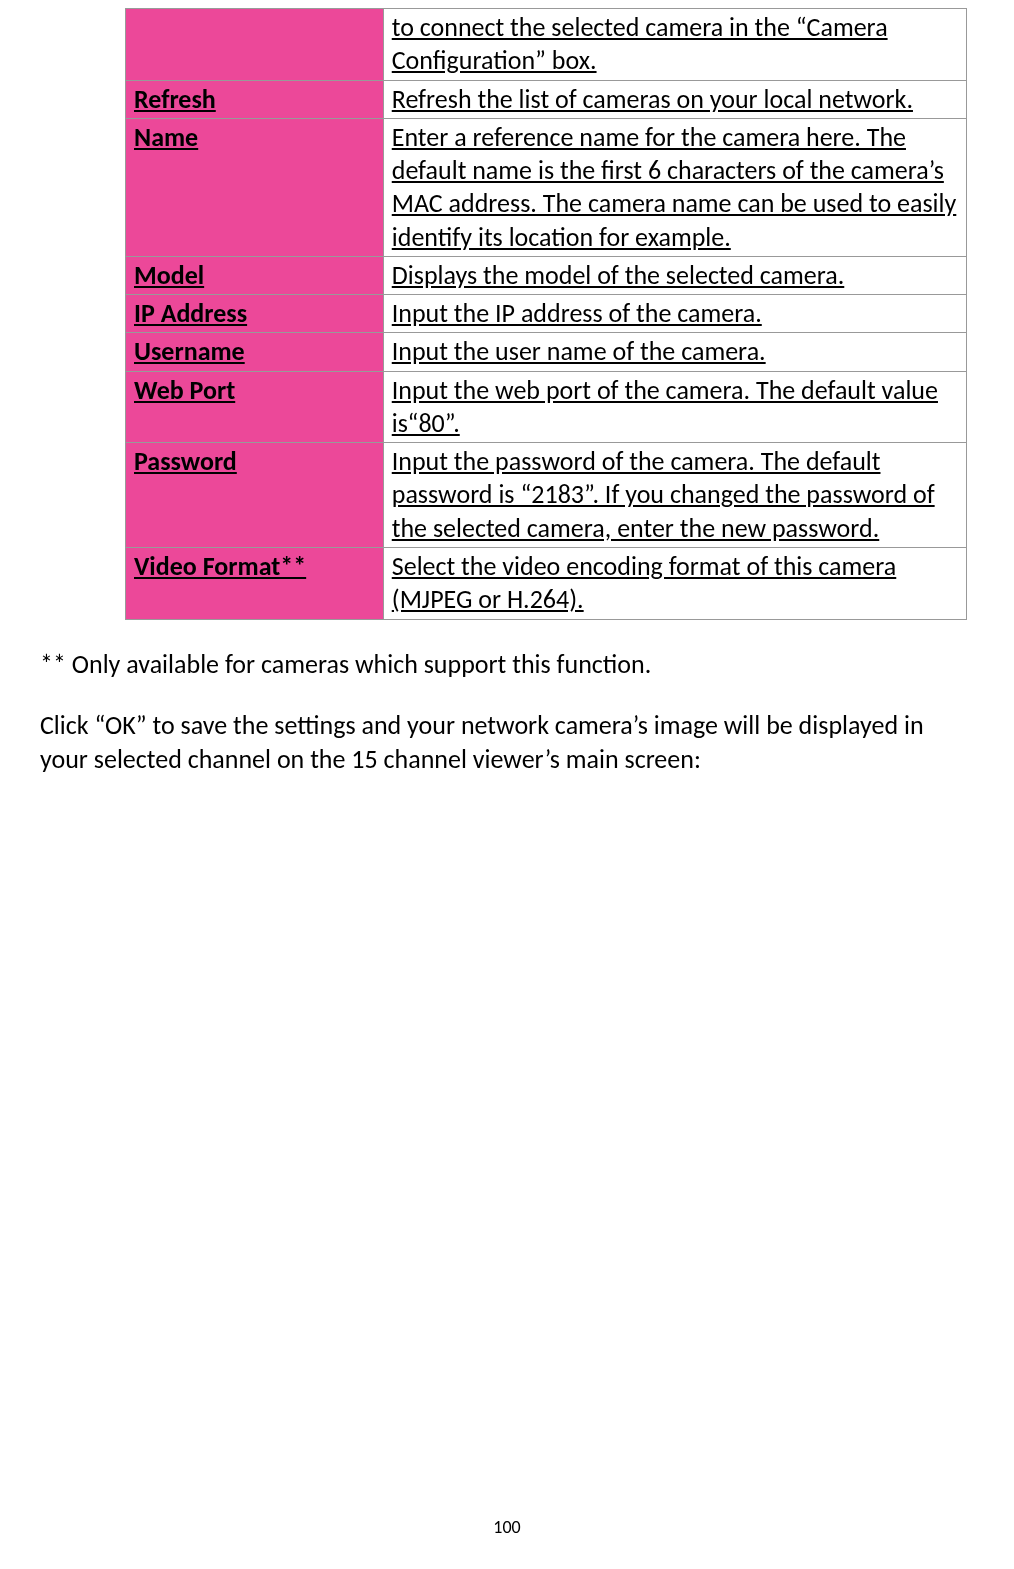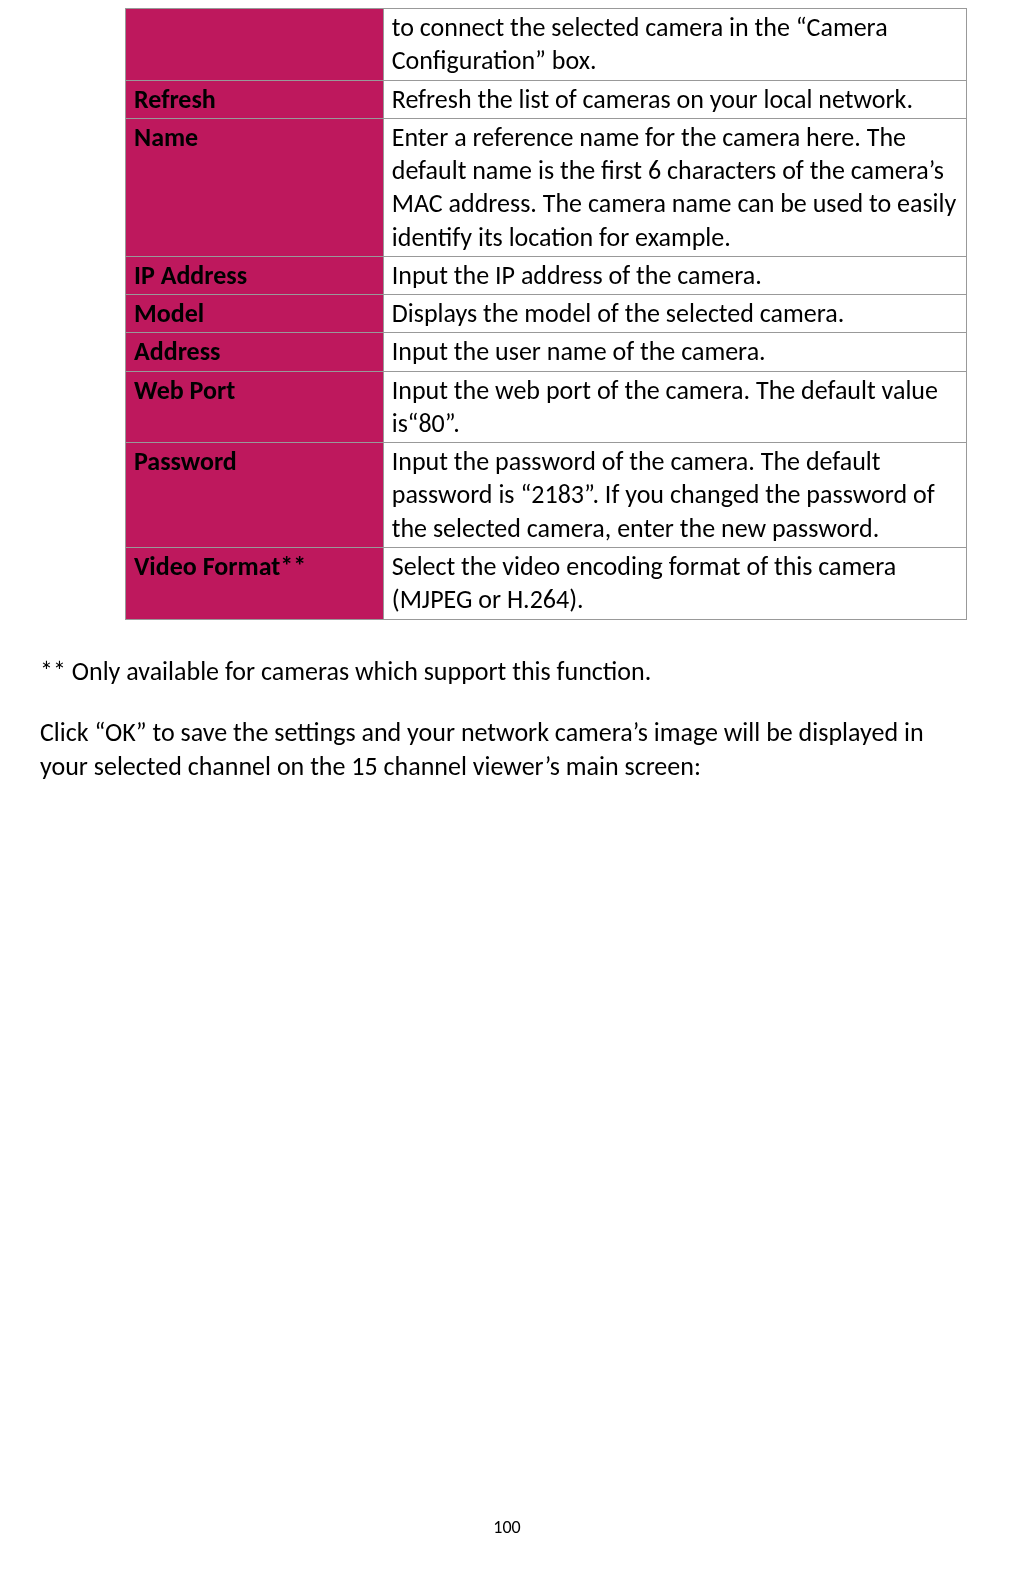--- a/index.html
+++ b/index.html
@@ -24,37 +24,38 @@
       border-collapse: collapse;
       width: 842px;
       margin-left: 105px;
       margin-top: 8px;
     }
     table.param-table td {
       border: 1px solid #999;
       padding: 2px 8px 2px 8px;
       vertical-align: top;
       line-height: 1.28;
+      text-decoration: underline;
     }
     table.param-table td.label-cell {
-      background: #be185d;
+      background: #ec4899;
       font-weight: bold;
       width: 258px;
     }
     table.param-table td.desc-cell {
       background: #fff;
       width: 584px;
     }
     .body-text {
       margin-left: 20px;
       margin-right: 20px;
       line-height: 1.3;
     }
     .footnote {
-      margin-top: 35px;
+      margin-top: 28px;
     }
     .paragraph {
       margin-top: 28px;
     }
     .page-number {
       position: absolute;
       bottom: 31px;
       left: 0;
       width: 100%;
       text-align: center;
@@ -74,29 +75,29 @@
       </tr>
       <tr>
         <td class="label-cell">Refresh</td>
         <td class="desc-cell">Refresh the list of cameras on your local network.</td>
       </tr>
       <tr>
         <td class="label-cell">Name</td>
         <td class="desc-cell">Enter a reference name for the camera here. The default name is the first 6 characters of the camera’s MAC address. The camera name can be used to easily identify its location for example.</td>
       </tr>
       <tr>
+        <td class="label-cell">Model</td>
+        <td class="desc-cell">Displays the model of the selected camera.</td>
+      </tr>
+      <tr>
         <td class="label-cell">IP Address</td>
         <td class="desc-cell">Input the IP address of the camera.</td>
       </tr>
       <tr>
-        <td class="label-cell">Model</td>
-        <td class="desc-cell">Displays the model of the selected camera.</td>
-      </tr>
-      <tr>
-        <td class="label-cell">Address</td>
+        <td class="label-cell">Username</td>
         <td class="desc-cell">Input the user name of the camera.</td>
       </tr>
       <tr>
         <td class="label-cell">Web Port</td>
         <td class="desc-cell">Input the web port of the camera. The default value is“80”.</td>
       </tr>
       <tr>
         <td class="label-cell">Password</td>
         <td class="desc-cell">Input the password of the camera. The default password is “2183”. If you changed the password of the selected camera, enter the new password.</td>
       </tr>

